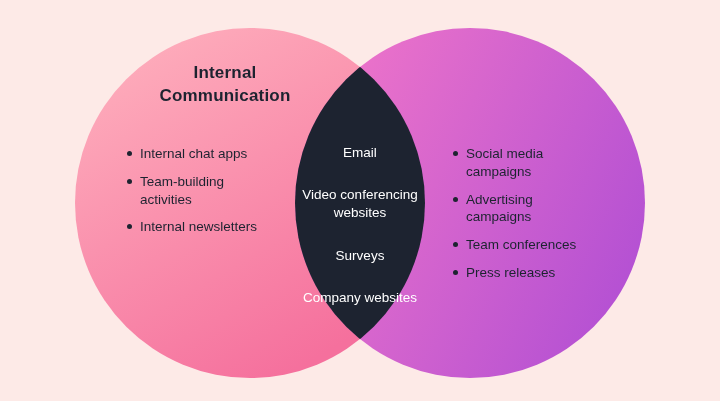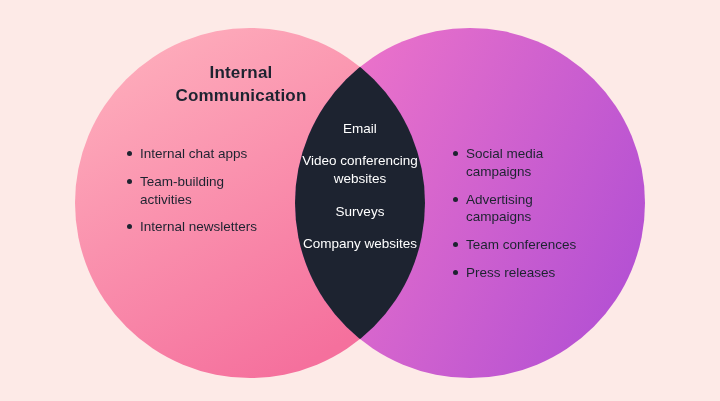--- a/index.html
+++ b/index.html
@@ -42,21 +42,21 @@
   .title {
     position: absolute;
     text-align: center;
     font-weight: bold;
     font-size: 17px;
     line-height: 1.35;
     color: var(--text-dark, #1d2330);
     letter-spacing: 0.2px;
   }
   .title.internal-title {
-    left: 146px;
+    left: 130px;
     top: 62px;
     width: 190px;
   }
   .title.external-title {
     left: 407px;
     top: 62px;
     width: 180px;
   }
   ul.bullet-list {
     position: absolute;
@@ -97,20 +97,21 @@
     left: 290px;
     top: 120px;
     width: 140px;
     text-align: center;
     color: var(--text-light, #ffffff);
     font-size: 13.5px;
     line-height: 1.35;
   }
   .center-list .overlap-item {
     margin-bottom: 14px;
+    margin-top: 24px;
   }
 </style>
 </head>
 <body>
 
 <div class="stage">
 
   <div class="circle internal"></div>
   <div class="circle external"></div>
   <div class="lens"></div>

